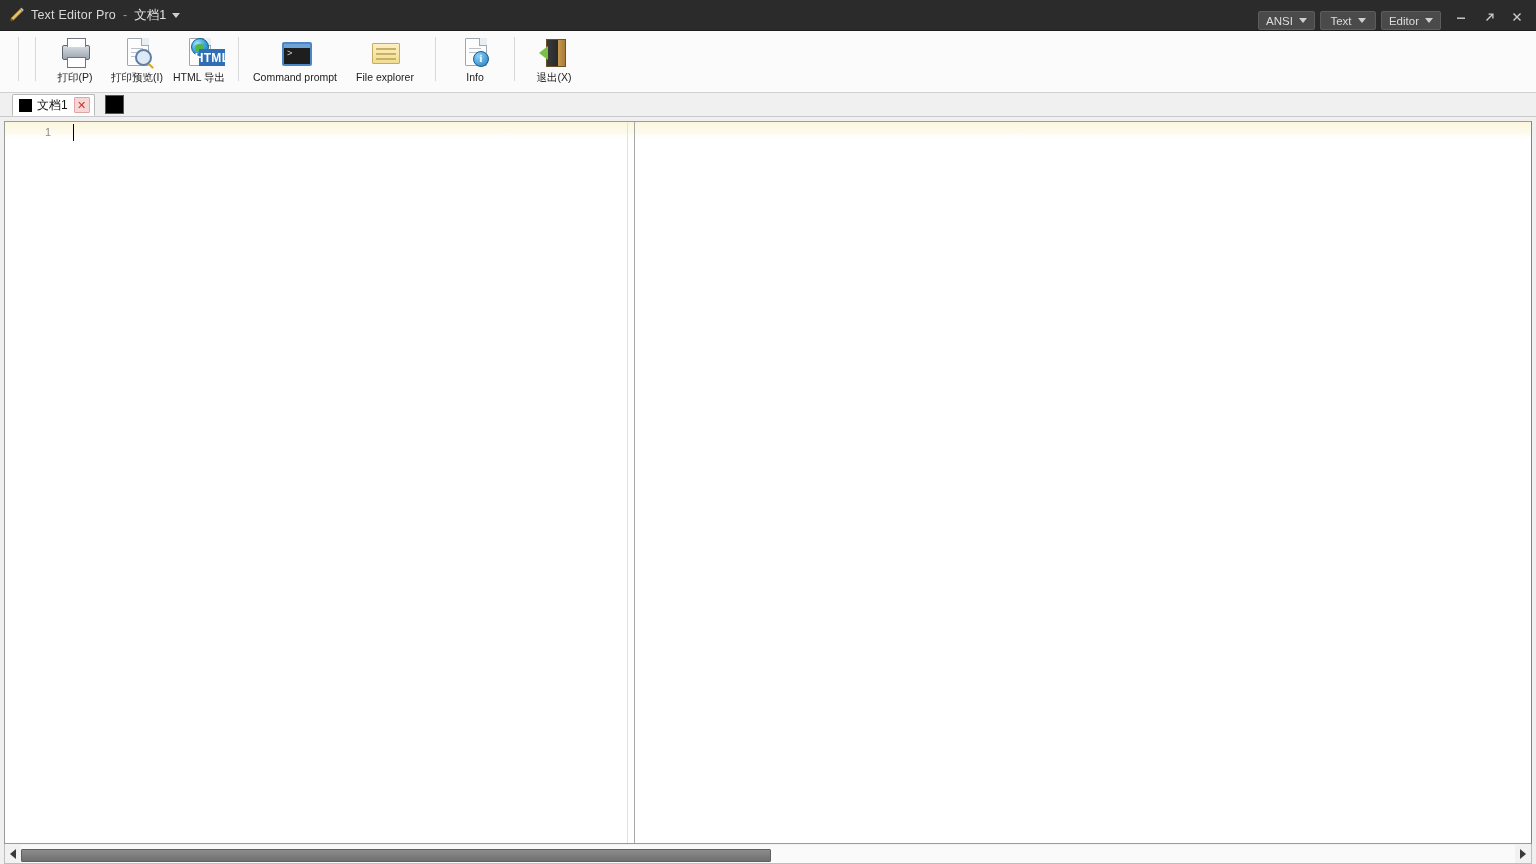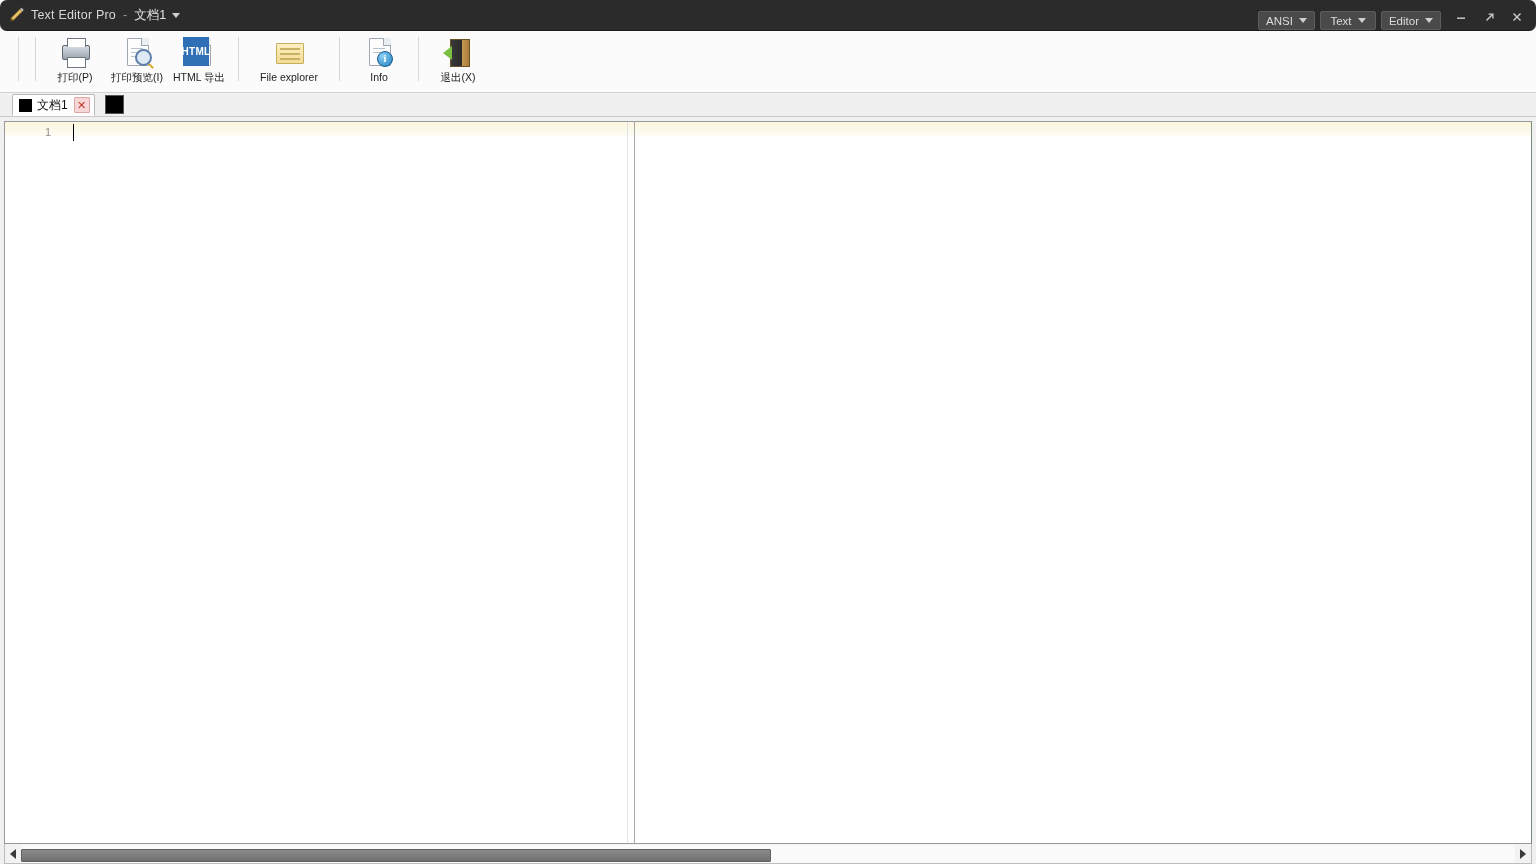--- a/index.html
+++ b/index.html
@@ -17,21 +17,20 @@
   }
 
   
   .titlebar {
     height: 30px;
     background: #2b2b2b;
     display: flex; align-items: center;
     flex: 0 0 30px;
     position: relative;
     border-bottom: 1px solid #1c1c1c;
-    border-radius: 7px;
   }
   .tb-appicon {
     width: 18px; height: 18px;
     margin-left: 8px; margin-right: 5px;
     position: relative;
     flex: 0 0 18px;
   }
   .tb-title {
     color: #d8d8d8;
     font-size: 12.5px;
@@ -329,24 +328,24 @@
     border: 1px solid #6b5327;
   }
   .exitarrow {
     position: absolute; left: 1px; top: 10px;
     width: 0; height: 0;
     border-top: 7px solid transparent;
     border-bottom: 7px solid transparent;
     border-right: 9px solid #7cc043;
   }
   .htmlpg .htmlbadge {
-    position: absolute; left: 0; bottom: 2px;
-    width: 26px; height: 29px;
+    position: absolute; left: 16px; bottom: 2px;
+    width: 26px; height: 17px;
     background: #2f6fb5;
-    color: #fff; font-size: 10px; font-weight: bold;
+    color: #fff; font-size: 12px; font-weight: bold;
     display: flex; align-items: center; justify-content: center;
     letter-spacing: .3px;
   }
   .magn {
     position: absolute; right: 1px; bottom: 2px;
     width: 13px; height: 13px; border-radius: 50%;
     border: 2px solid #5d7fa8; background: #ddeaf6;
   }
   .magn::after {
     content: ""; position: absolute; right: -4px; bottom: -3px;
@@ -678,20 +677,26 @@
             </div>
           <div class="htmlbadge">HTML</div>
         </div>
         <div class="lbl">HTML 导出</div>
       </div>
     </div>
 
     <div class="tsep"></div>
 
     <div class="tgroup">
+      <div class="tbtn xwide">
+        <div class="ico">
+            <div class="cmdwin"></div>
+          </div>
+        <div class="lbl">Command prompt</div>
+      </div>
       <div class="tbtn wide">
         <div class="ico">
             <div class="fexp">
               <i></i>
               <i></i>
               <i></i>
             </div>
           </div>
         <div class="lbl">File explorer</div>
       </div>

